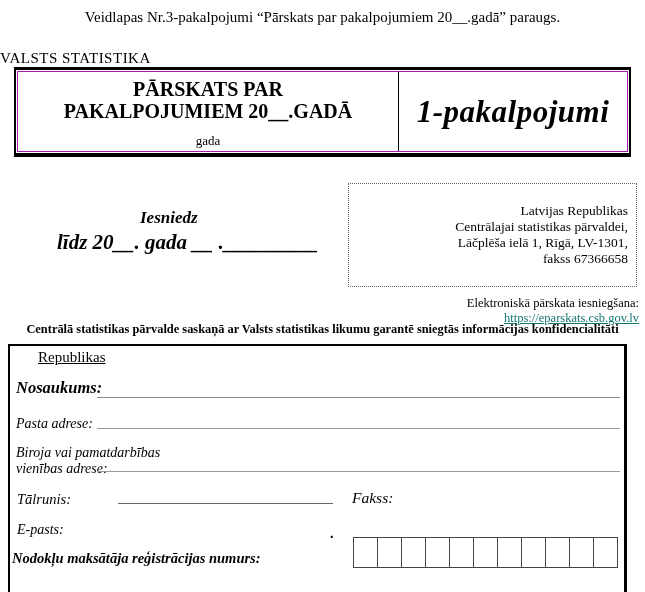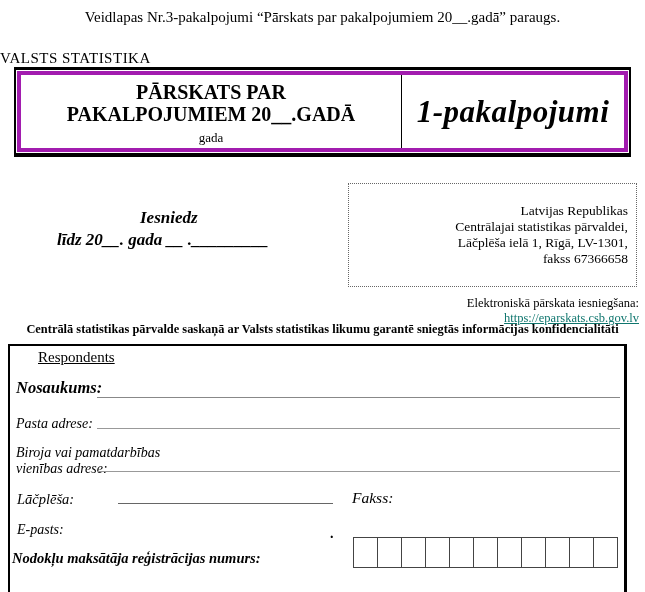--- a/index.html
+++ b/index.html
@@ -28,21 +28,21 @@
     letter-spacing: 0.5px;
   }
 
   .header-box {
     left: 14px; top: 67px; width: 617px; height: 90px;
     border: solid #000;
     border-width: 3px 2px 4px 2px;
     padding: 1px;
   }
   .header-box-inner {
-    border: 4px solid #a21caf;
+    border: 1px solid #a21caf;
     width: 100%; height: 100%;
     display: flex;
   }
   .header-cell-left {
     width: 381px;
     border-right: 1px solid #000;
     display: flex; flex-direction: column;
     align-items: center;
     padding-top: 6px; padding-bottom: 2px;
   }
@@ -62,21 +62,21 @@
     font-weight: bold; font-style: italic; font-size: 31px;
     letter-spacing: 0.5px;
   }
 
   .iesniedz-label {
     left: 140px; top: 208px;
     font-weight: bold; font-style: italic; font-size: 17px;
   }
   .deadline {
     left: 57px; top: 230px;
-    font-weight: bold; font-style: italic; font-size: 17px;
+    font-weight: bold; font-style: italic; font-size: 21px;
     white-space: pre;
   }
 
   .recipient-box {
     left: 348px; top: 183px; width: 289px; height: 104px;
     border: 1px dotted #666;
     padding: 19px 8px 0 8px;
     text-align: right;
     font-size: 13.5px; line-height: 16px;
   }
@@ -191,35 +191,35 @@
     <div>Lāčplēša ielā 1, Rīgā, LV-1301,</div>
     <div>fakss 67366658</div>
   </div>
 
   <div class="abs esubmission"><span>Elektroniskā pārskata iesniegšana: </span><a href="#">https://eparskats.csb.gov.lv</a></div>
 
   <div class="abs confidentiality">Centrālā statistikas pārvalde saskaņā ar Valsts statistikas likumu garantē sniegtās informācijas konfidencialitāti</div>
 
   <div class="abs respondent-box"></div>
 
-  <div class="abs respondent-title">Respondents</div>
+  <div class="abs respondent-title">Republikas</div>
 
   <div class="abs lbl-name">Nosaukums:</div>
   <div class="abs write-line line-name"></div>
 
   <div class="abs lbl-postal">Pasta adrese:</div>
   <div class="abs write-line line-postal"></div>
 
   <div class="abs lbl-office">
     <div>Biroja vai pamatdarbības</div>
     <div>vienības adrese:</div>
   </div>
   <div class="abs write-line line-office"></div>
 
-  <div class="abs lbl-phone">Lāčplēša:</div>
+  <div class="abs lbl-phone">Tālrunis:</div>
   <div class="abs write-line line-phone"></div>
 
   <div class="abs lbl-fax">Fakss:</div>
 
   <div class="abs lbl-email">E-pasts:</div>
   <div class="abs email-dot">.</div>
 
   <div class="abs lbl-tax">Nodokļu maksātāja reģistrācijas numurs:</div>
   <div class="abs tax-grid">
       <div class="tax-cell"></div>

